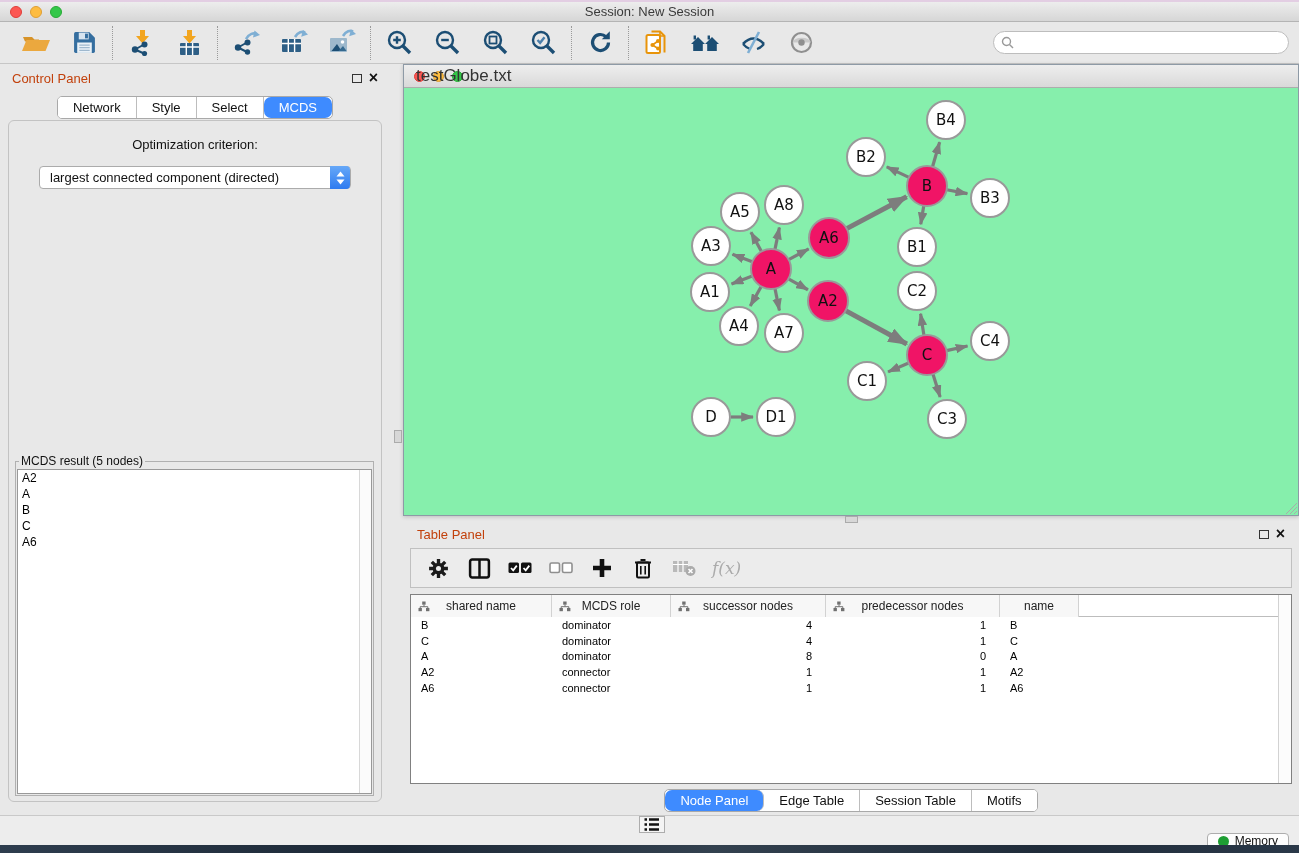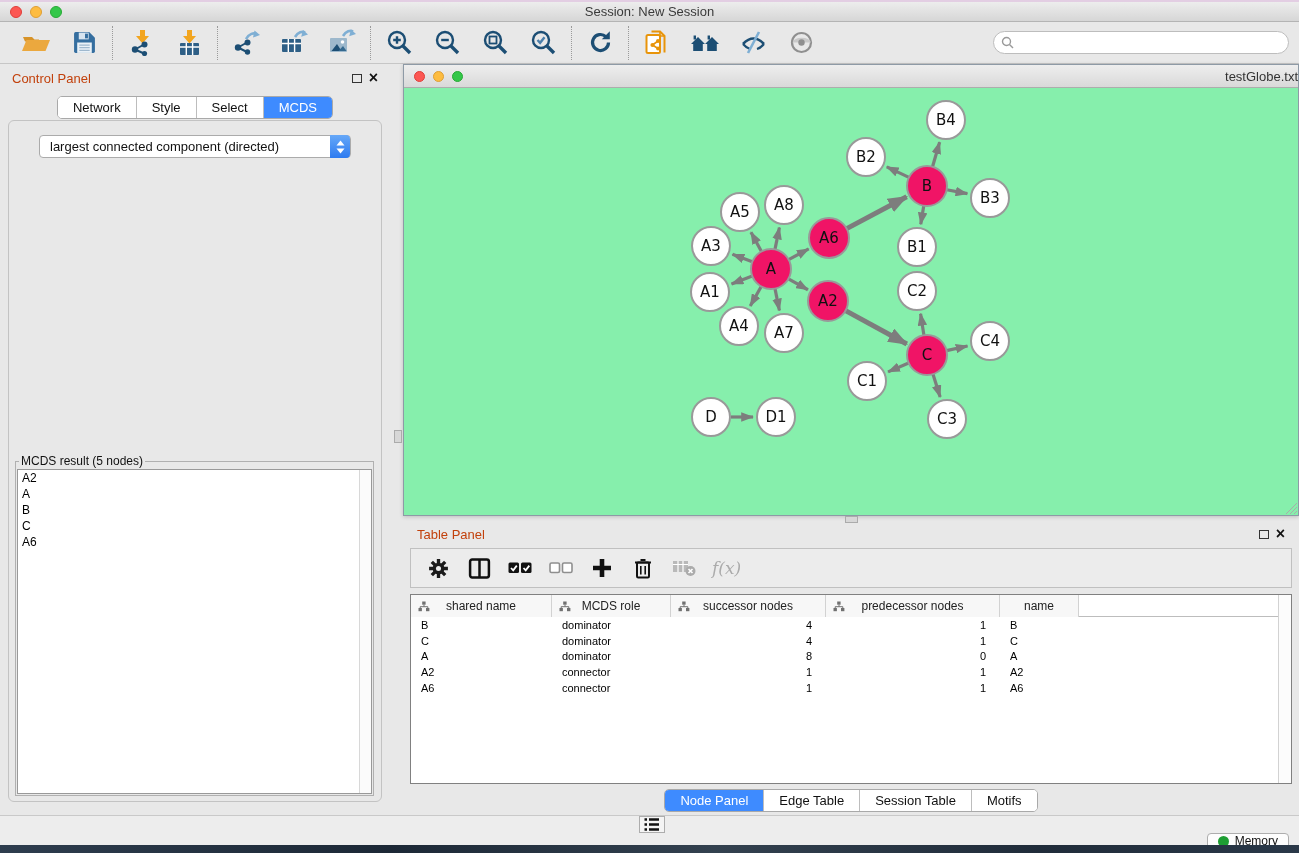--- a/index.html
+++ b/index.html
@@ -45,21 +45,21 @@
   .panel-hicons { margin-left:auto; display:flex; align-items:center; gap:7px; }
   .float-ico { width:10px; height:9px; border:1.5px solid #333; display:inline-block; }
   .close-ico { font-size:16px; font-weight:bold; color:#111; line-height:10px; }
   .cp-tabs { position:absolute; left:0; right:0; top:32px; display:flex; justify-content:center; z-index:3; }
   .tabgroup { display:flex; background:#fff; border:1px solid #A9A9A9; border-radius:5px; overflow:hidden; }
   .tabgroup .tab {
     font-size:13px; padding:3px 15px; color:#111; background:#fff;
     border-right:1px solid #BDBDBD; cursor:default; white-space:nowrap;
   }
   .tabgroup .tab:last-child { border-right:none; }
-  .tabgroup .tab.selected { background:#3E8BFF; color:#fff; border-radius:0; }
+  .tabgroup .tab.selected { background:#3E8BFF; color:#fff; border-radius:7px; }
   .cp-box {
     position:absolute; left:8px; right:8px; top:56px; bottom:8px;
     border:1px solid #C3C3C3; border-radius:6px; background:#E8E8E8;
   }
   .opt-label { margin-top:16px; text-align:center; font-size:13px; color:#111; }
   .criterion {
     position:relative; margin:14px auto 0; width:312px; height:23px;
     background:#fff; border:1px solid #ABABAB; border-radius:4px;
     font-size:13px; line-height:21px; padding-left:10px; color:#111;
   }
@@ -88,21 +88,21 @@
   
   .network-window {
     position:absolute; left:403px; top:64px; width:896px; height:452px;
     border:1px solid #8E9AA6; background:#fff; box-shadow:0 1px 4px rgba(0,0,0,.18);
   }
   .nw-titlebar {
     position:relative; height:23px; background:linear-gradient(#EEEEEE,#D9D9D9);
     border-bottom:1px solid #ADADAD; display:flex; align-items:center;
   }
   .nw-titlebar .tl { width:11px; height:11px; }
-  .nw-titlebar .wtitle { position:absolute; left:12px; right:0; text-align:right; font-size:13px; color:#333; }
+  .nw-titlebar .wtitle { position:absolute; left:12px; right:0; text-align:left; font-size:17px; color:#333; }
   .canvas { position:absolute; left:0; top:23px; right:0; bottom:0; background:#86efac; overflow:hidden; }
   .resize-grip { position:absolute; right:1px; bottom:1px; width:13px; height:13px;
     background:
       linear-gradient(135deg, transparent 55%, #AAA 55%, #AAA 60%, transparent 60%),
       linear-gradient(135deg, transparent 70%, #AAA 70%, #AAA 75%, transparent 75%),
       linear-gradient(135deg, transparent 85%, #AAA 85%, #AAA 90%, transparent 90%);
   }
   .gripper-v { position:absolute; left:394px; top:430px; width:8px; height:13px; background:#D7D7D7; border:1px solid #ABABAB; }
   .gripper-h { position:absolute; left:845px; top:516px; width:13px; height:7px; background:#D7D7D7; border:1px solid #ABABAB; }
   
@@ -324,20 +324,21 @@
     </div>
     <div class="cp-tabs">
       <div class="tabgroup" id="cp-tabgroup">
           <span class="tab">Network</span>
           <span class="tab">Style</span>
           <span class="tab">Select</span>
           <span class="tab selected">MCDS</span>
         </div>
     </div>
     <div class="cp-box">
+      <div class="opt-label">Optimization criterion:</div>
       <div class="criterion">
         <span>largest connected component (directed)</span>
         <span class="stepper">
           <svg width="9" height="6" viewBox="0 0 9 6">
               <path d="M0.5 5.5L4.5 0.5L8.5 5.5z" fill="#fff"></path>
             </svg>
           <svg width="9" height="6" viewBox="0 0 9 6">
               <path d="M0.5 0.5L4.5 5.5L8.5 0.5z" fill="#fff"></path>
             </svg>
         </span>

